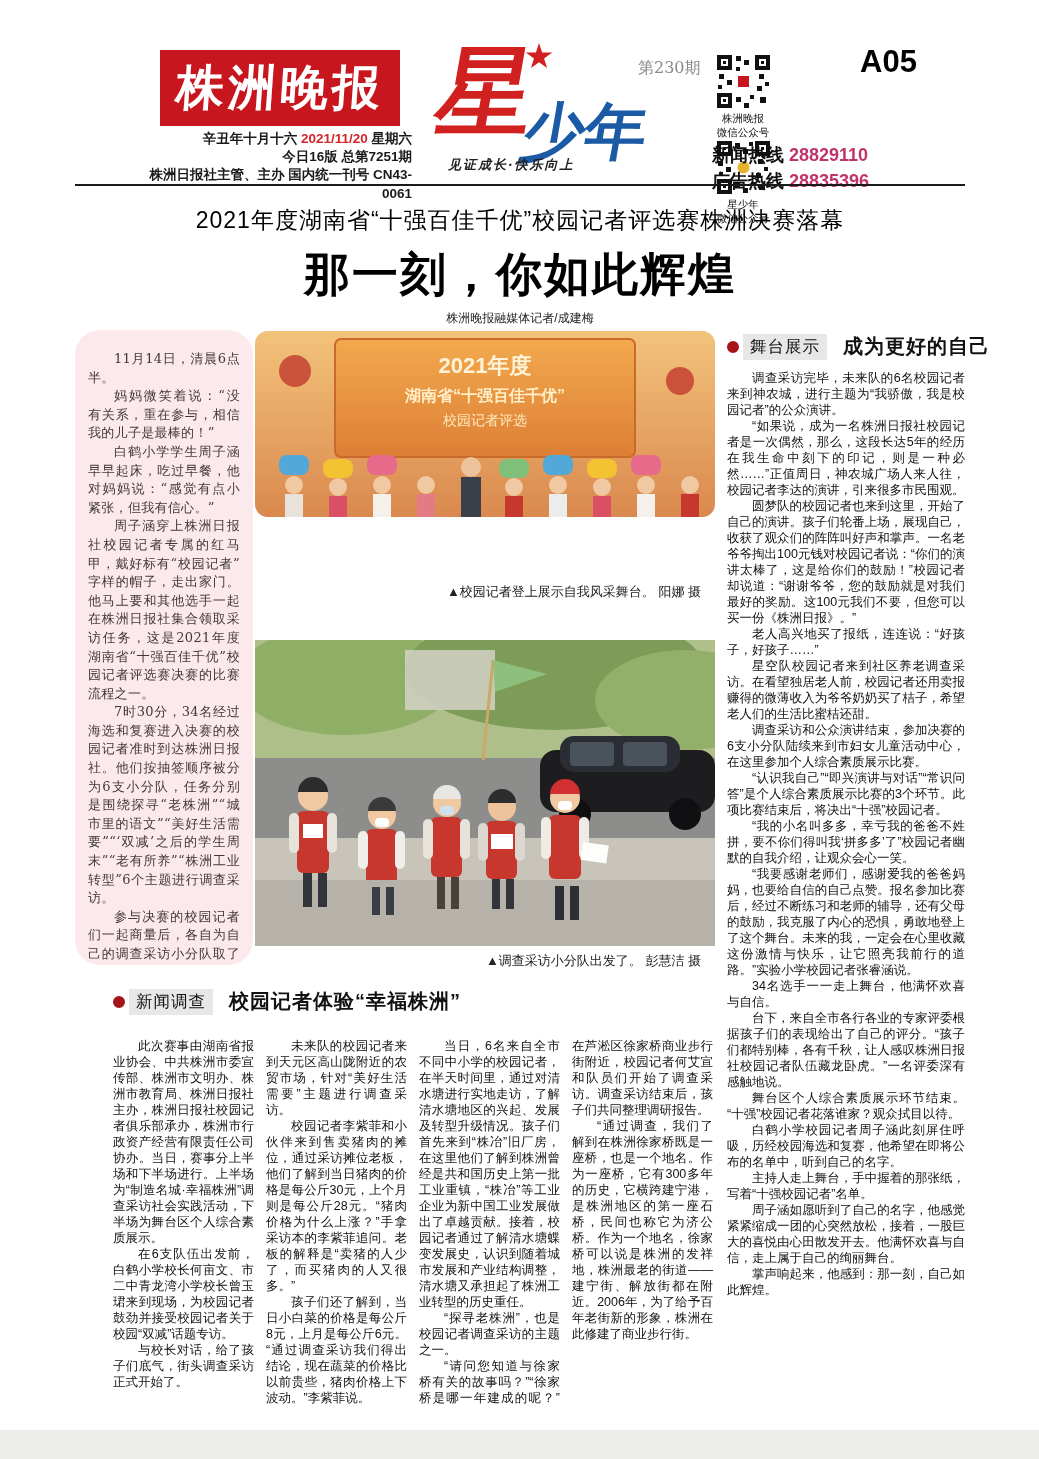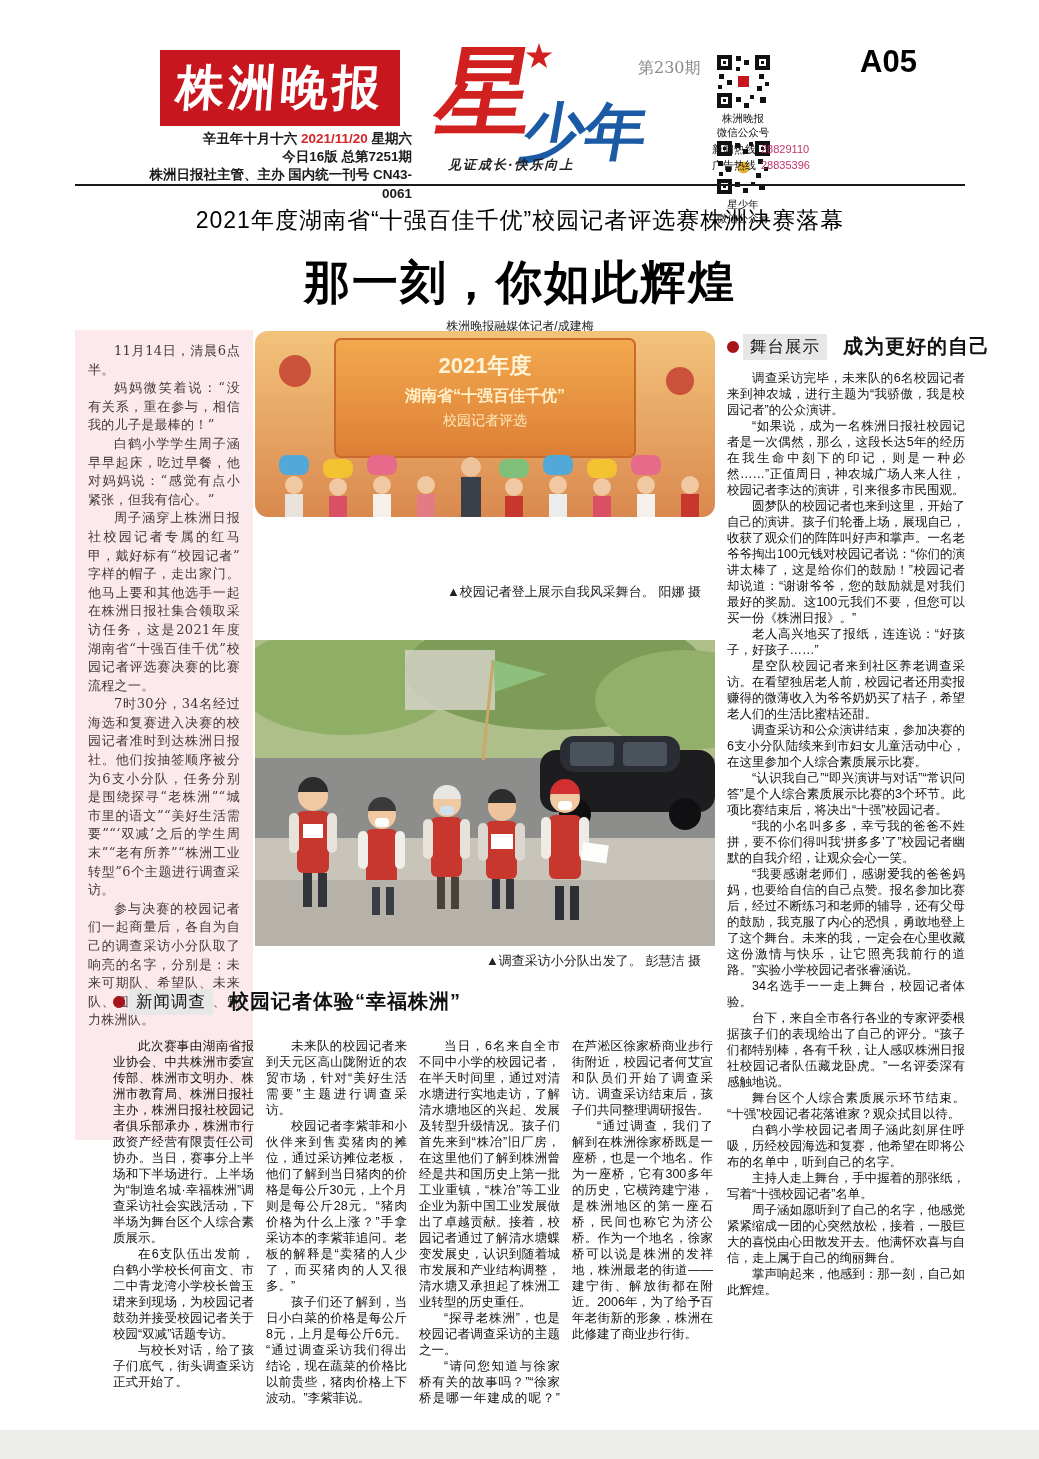--- a/index.html
+++ b/index.html
@@ -30,35 +30,35 @@
   .logo-xing { font-weight:900; font-size:96px; color:#d0201f; line-height:1; font-family:"Liberation Sans", sans-serif; }
   .logo-star { position:absolute; left:86px; top:-8px; color:#d0201f; font-size:30px; }
   .logo-shaonian { font-weight:900; font-size:62px; color:#1b5ba6; line-height:1; position:relative; top:28px; left:-4px; }
   .logo-issue { position:absolute; left:200px; top:14px; color:#8a8a8a; font-size:16px; font-family:"DejaVu Serif", serif; }
   .logo-tagline { position:absolute; left:10px; top:112px; font-size:13px; font-weight:700; letter-spacing:2px; color:#222;
     font-family:"DejaVu Serif", serif; font-style:italic; }
   .qr-area { position:absolute; left:712px; top:53px; width:140px; }
   .qr-col { display:inline-block; width:62px; margin-right:6px; text-align:center; vertical-align:top; }
   .qr-svg { width:57px; height:57px; display:block; margin:0 auto; }
   .qr-label { font-size:10.5px; line-height:1.3; color:#111; margin-top:2px; }
-  .hotlines { position:absolute; left:712px; top:142px; font-size:11px; font-weight:400; line-height:1.45; }
+  .hotlines { position:absolute; left:712px; top:142px; font-size:18px; font-weight:700; line-height:1.45; }
   .hotline-num { color:#c0336a; margin-left:5px; }
   .page-num { position:absolute; left:860px; top:44px; font-size:31px; font-weight:900; color:#000; }
   .header-rule { position:absolute; left:75px; right:74px; top:184px; height:2px; background:#1a1a1a; }
 
   
   .headline-block { position:absolute; left:75px; top:205px; width:890px; text-align:center; }
   .kicker { font-size:23px; font-weight:400; letter-spacing:1px; color:#000; }
-  .main-title { font-size:46px; font-weight:900; letter-spacing:2px; color:#000; margin-top:16px; }
+  .main-title { font-size:46px; font-weight:900; letter-spacing:2px; color:#000; margin-top:8px; }
   .byline { font-size:12px; color:#222; margin-top:4px; }
 
   
   .lead-panel {
-    position:absolute; left:75px; top:330px; width:178px; height:810px;
-    background:#fce9ec; padding:12px 13px; overflow:hidden;
+    position:absolute; left:75px; top:330px; width:178px; height:635px;
+    background:#fce9ec; padding:20px 13px; overflow:hidden;border-radius:25px;
   }
   .lead-panel p {
     font-family:"DejaVu Serif", serif; font-size:13px; line-height:18.6px;
     text-indent:2em; color:#40393b; text-align:justify; letter-spacing:.3px;
   }
 
   
   .photo { position:absolute; left:255px; width:460px; overflow:hidden; background:#ddd; }
   .photo-1 { top:331px; height:186px;border-radius:13px; }
   .photo-2 { top:640px; height:306px; }
@@ -391,21 +391,21 @@
   <div class="stage-body">
       <p class="para">调查采访完毕，未来队的6名校园记者来到神农城，进行主题为“我骄傲，我是校园记者”的公众演讲。</p>
       <p class="para">“如果说，成为一名株洲日报社校园记者是一次偶然，那么，这段长达5年的经历在我生命中刻下的印记，则是一种必然……”正值周日，神农城广场人来人往，校园记者李达的演讲，引来很多市民围观。</p>
       <p class="para">圆梦队的校园记者也来到这里，开始了自己的演讲。孩子们轮番上场，展现自己，收获了观众们的阵阵叫好声和掌声。一名老爷爷掏出100元钱对校园记者说：“你们的演讲太棒了，这是给你们的鼓励！”校园记者却说道：“谢谢爷爷，您的鼓励就是对我们最好的奖励。这100元我们不要，但您可以买一份《株洲日报》。”</p>
       <p class="para">老人高兴地买了报纸，连连说：“好孩子，好孩子……”</p>
       <p class="para">星空队校园记者来到社区养老调查采访。在看望独居老人前，校园记者还用卖报赚得的微薄收入为爷爷奶奶买了桔子，希望老人们的生活比蜜桔还甜。</p>
       <p class="para">调查采访和公众演讲结束，参加决赛的6支小分队陆续来到市妇女儿童活动中心，在这里参加个人综合素质展示比赛。</p>
       <p class="para">“认识我自己”“即兴演讲与对话”“常识问答”是个人综合素质展示比赛的3个环节。此项比赛结束后，将决出“十强”校园记者。</p>
       <p class="para">“我的小名叫多多，幸亏我的爸爸不姓拼，要不你们得叫我‘拼多多’了”校园记者幽默的自我介绍，让观众会心一笑。</p>
       <p class="para">“我要感谢老师们，感谢爱我的爸爸妈妈，也要给自信的自己点赞。报名参加比赛后，经过不断练习和老师的辅导，还有父母的鼓励，我克服了内心的恐惧，勇敢地登上了这个舞台。未来的我，一定会在心里收藏这份激情与快乐，让它照亮我前行的道路。”实验小学校园记者张睿涵说。</p>
-      <p class="para">34名选手一一走上舞台，校园记者体验。</p>
+      <p class="para">34名选手一一走上舞台，他满怀欢喜与自信。</p>
       <p class="para">台下，来自全市各行各业的专家评委根据孩子们的表现给出了自己的评分。“孩子们都特别棒，各有千秋，让人感叹株洲日报社校园记者队伍藏龙卧虎。”一名评委深有感触地说。</p>
       <p class="para">舞台区个人综合素质展示环节结束。“十强”校园记者花落谁家？观众拭目以待。</p>
       <p class="para">白鹤小学校园记者周子涵此刻屏住呼吸，历经校园海选和复赛，他希望在即将公布的名单中，听到自己的名字。</p>
       <p class="para">主持人走上舞台，手中握着的那张纸，写着“十强校园记者”名单。</p>
       <p class="para">周子涵如愿听到了自己的名字，他感觉紧紧缩成一团的心突然放松，接着，一股巨大的喜悦由心田散发开去。他满怀欢喜与自信，走上属于自己的绚丽舞台。</p>
       <p class="para">掌声响起来，他感到：那一刻，自己如此辉煌。</p>
     </div>
 
   <div class="sec-head survey-head">
     <span class="ring"></span>

